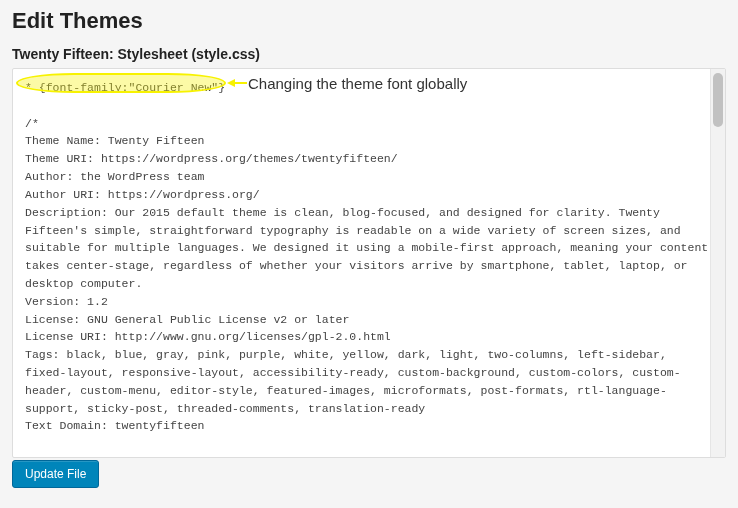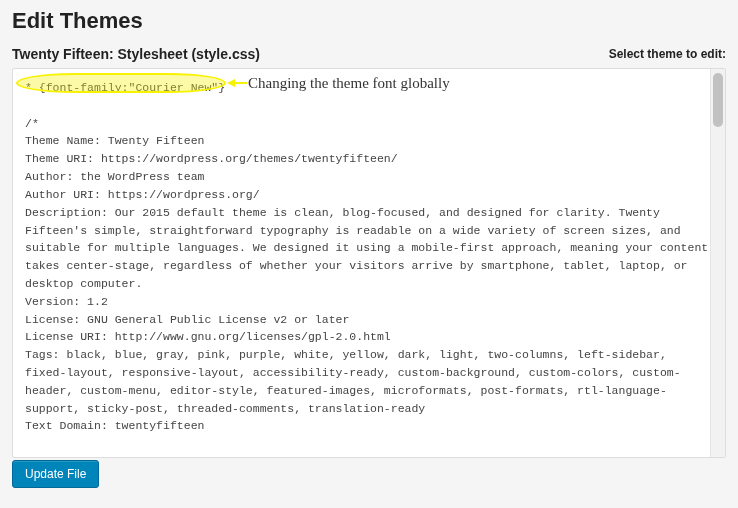--- a/index.html
+++ b/index.html
@@ -12,21 +12,21 @@
     }
     h1.page-title {
       font-size: 22px;
       font-weight: 700;
       color: #222;
       margin-bottom: 12px;
     }
     .subheader {
       display: flex;
       justify-content: space-between;
-      align-items: center;
+      align-items: flex-start;
       margin-bottom: 6px;
     }
     .theme-file {
       font-size: 14px;
       font-weight: 700;
       color: #222;
     }
     .select-theme {
       font-size: 12px;
       font-weight: 700;
@@ -65,21 +65,21 @@
       border: 2px solid #f7f200;
       background: rgba(247, 242, 0, 0.35);
       border-radius: 50% / 90%;
       pointer-events: none;
       z-index: 3;
     }
     .annotation {
       position: absolute;
       top: 6px;
       left: 235px;
-      font-family: Liberation Serif, serif;
+      font-family: Liberation Sans, sans-serif;
       font-size: 15px;
       color: #333;
       font-weight: 400;
       pointer-events: none;
       z-index: 3;
     }
     .arrow {
       position: absolute;
       top: 8px;
       left: 214px;
@@ -121,21 +121,20 @@
   </style>
 </head>
 <body>
 
 
 
 <h1 class="page-title">Edit Themes</h1>
 
 <div class="subheader">
   <div class="theme-file">Twenty Fifteen: Stylesheet (style.css)</div>
-  <div class="select-theme">Select theme to edit:</div>
 </div>
 
 <div class="editor-wrap">
   <div class="highlight-oval"></div>
   <div class="arrow">
     <svg width="20" height="12" viewBox="0 0 20 12">
       <line x1="20" y1="6" x2="4" y2="6" stroke="#f7f200" stroke-width="2"></line>
       <polygon points="0,6 8,2 8,10" fill="#f7f200"></polygon>
     </svg>
   </div>

